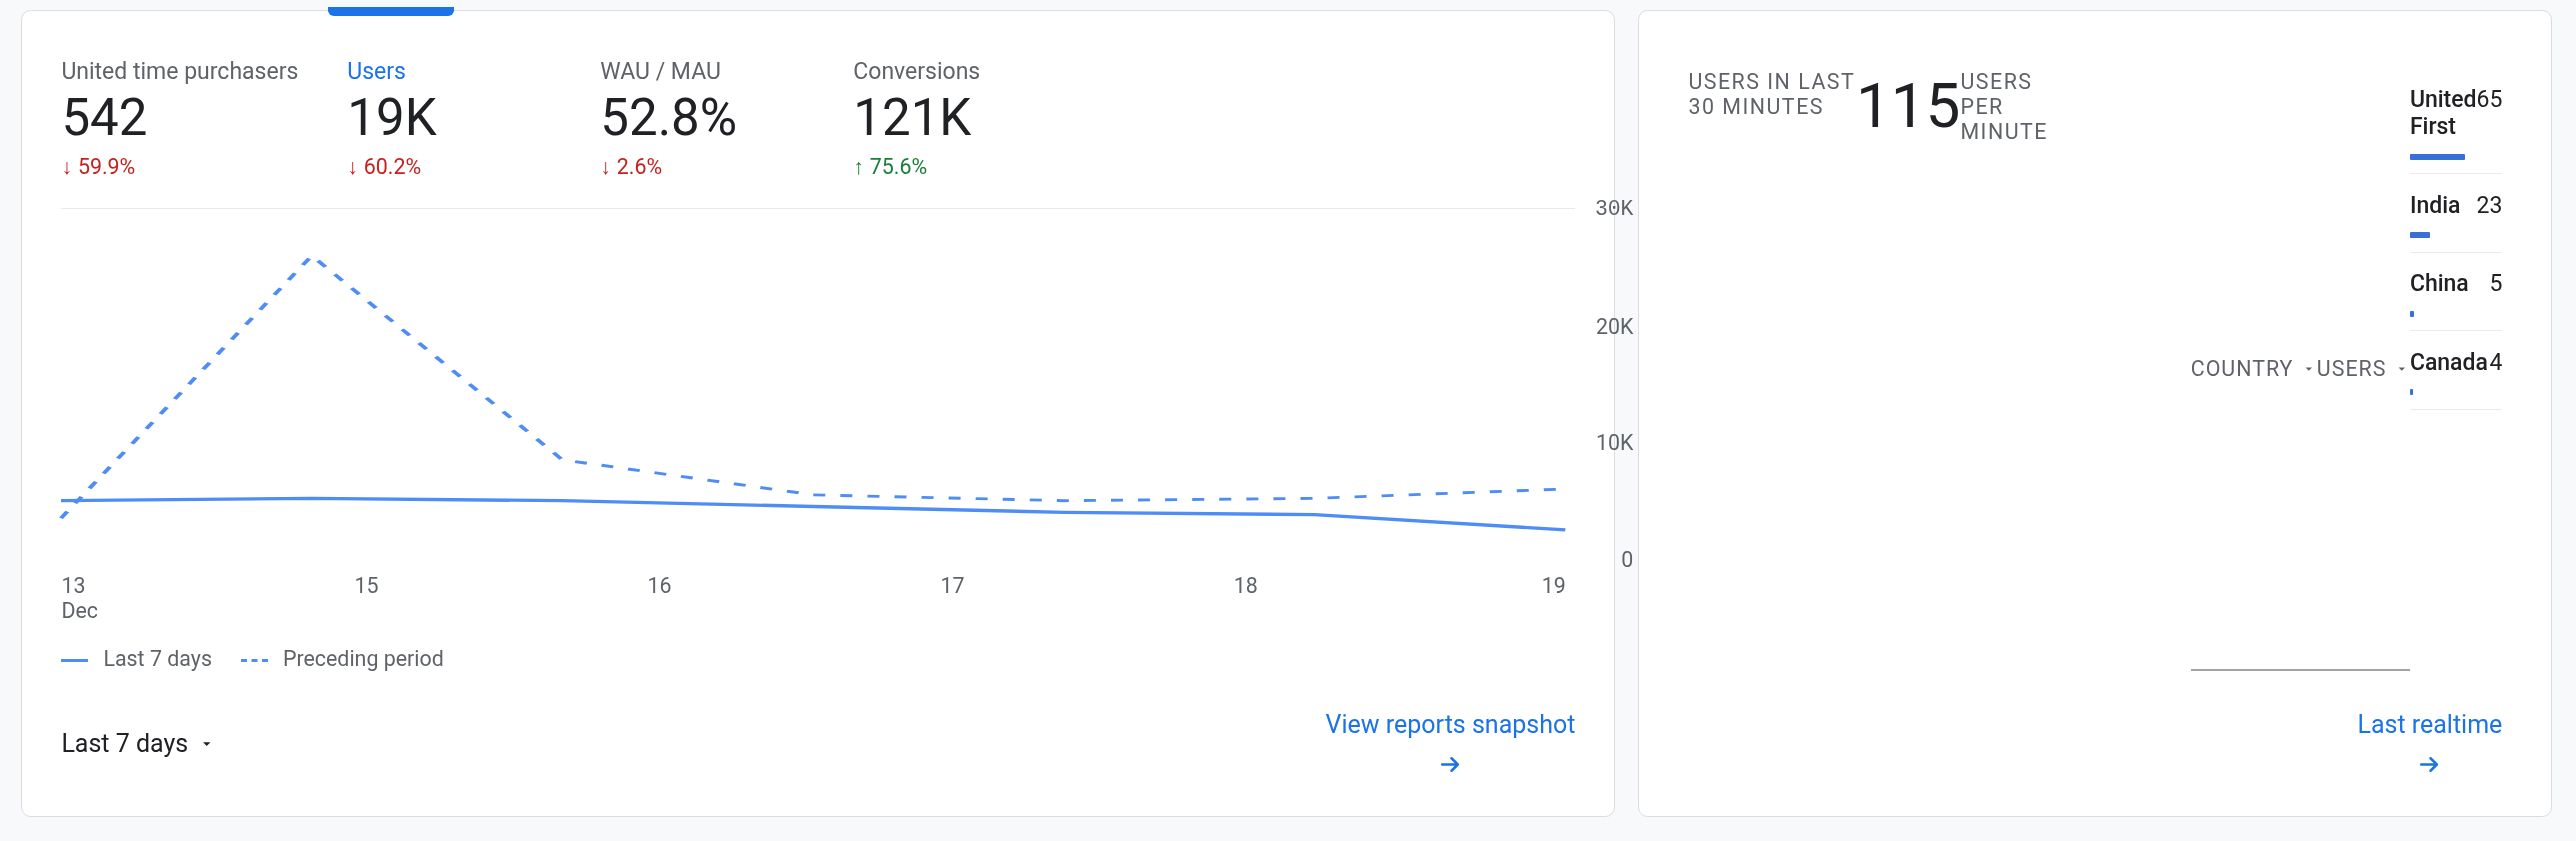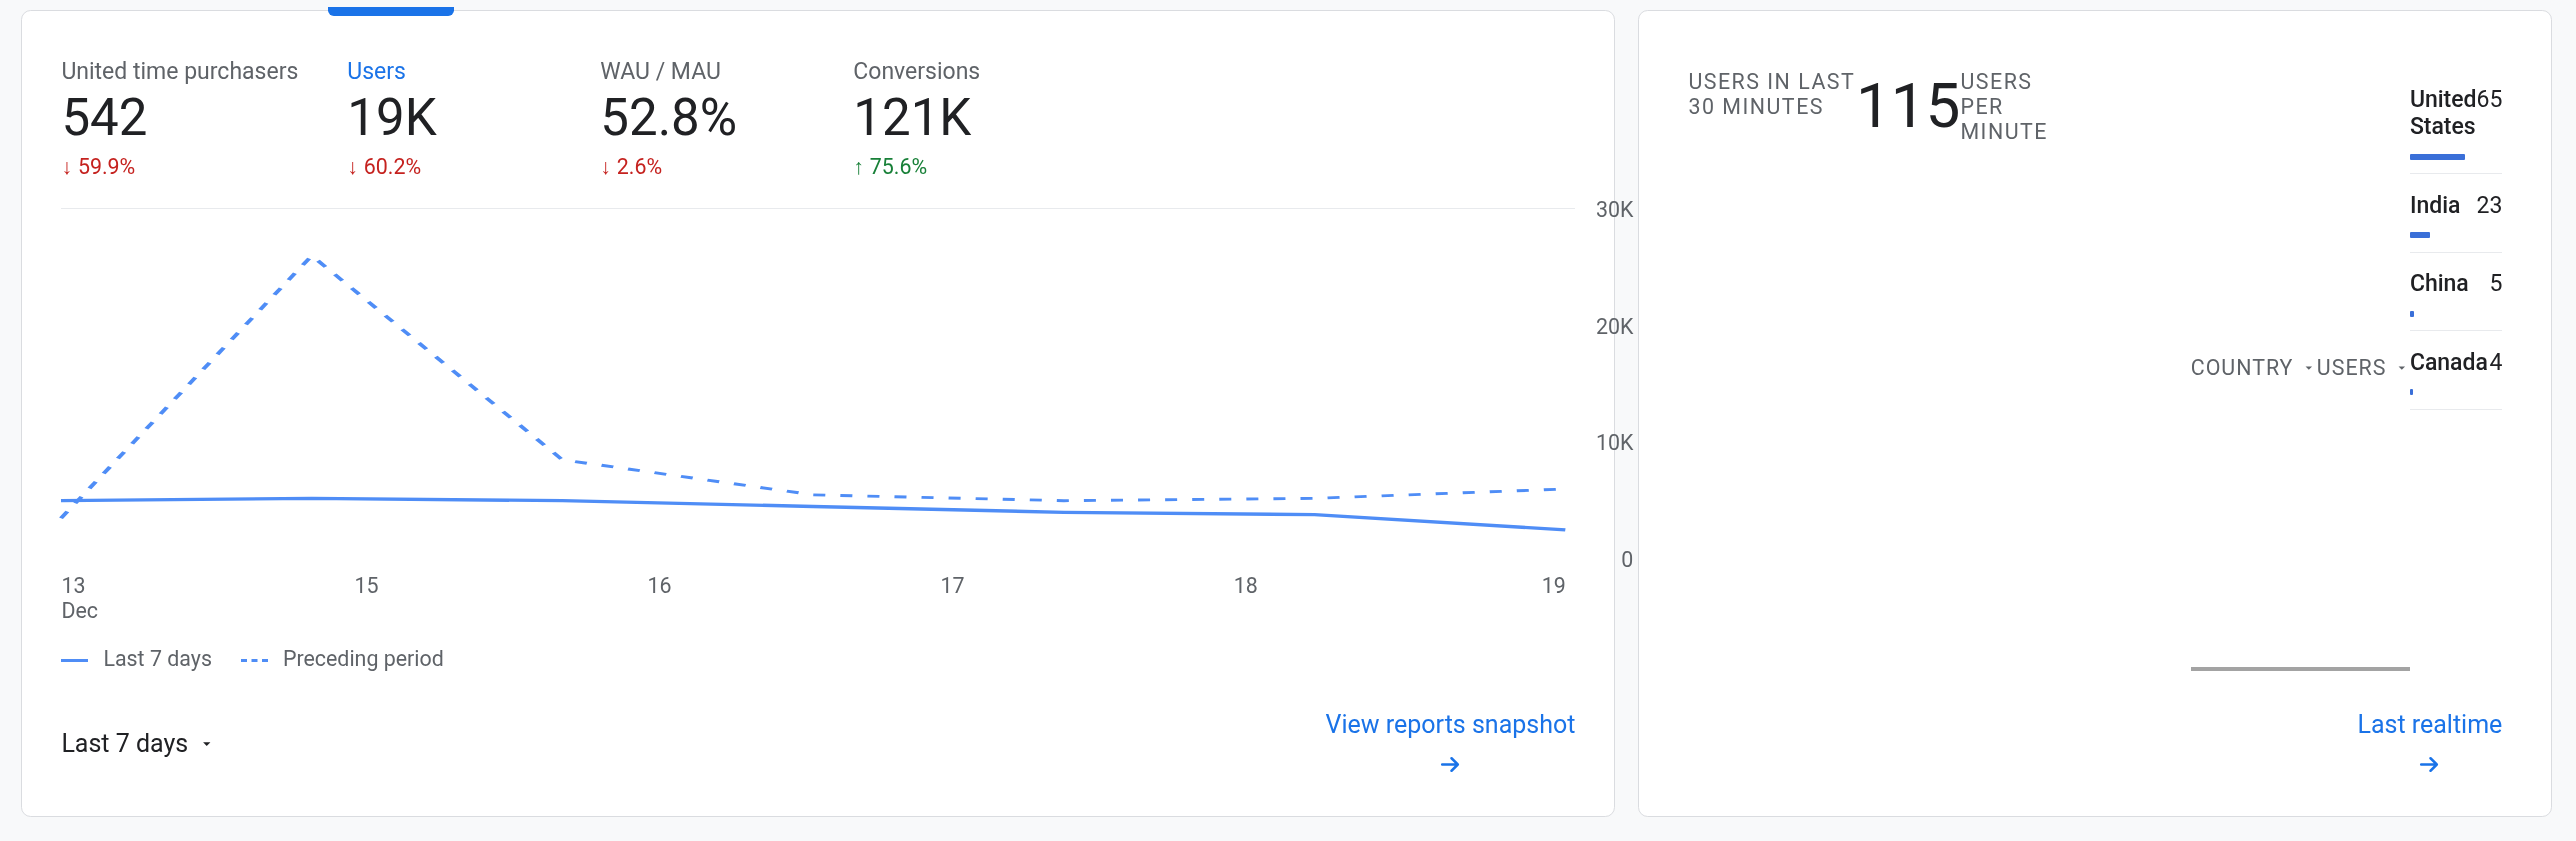--- a/index.html
+++ b/index.html
@@ -195,21 +195,21 @@
   }
   .spark .bar {
     flex: 1;
     background: #3a6fd8;
   }
   .tbl-head {
     display:flex; justify-content:space-between;
     font-size: 21.4px; letter-spacing: 1px;
     color:#5f6368;
     padding: 15.6px 0;
-    border-bottom: 4px solid #a3a3a3;
+    border-bottom: 2px solid #a3a3a3;
   }
   .tbl-head .th { display:flex; align-items:center; gap:7.8px; cursor:pointer;}
   .row {
     border-bottom: 1px solid #e8eaed;
     padding: 17.5px 0 13.6px 0;
     position: relative;
   }
   .row-top { display:flex; justify-content:space-between; font-size: 23px;}
   .row-name { font-weight: 500; color:#202124;}
   .row-val  { color:#202124;}
@@ -259,21 +259,21 @@
       <div class="plot">
         <svg viewBox="0 0 1000 360" preserveAspectRatio="none" id="trend-svg">
             <path d="M0.0,300.0 L166.7,297.6 L333.3,300.0 L500.0,306.0 L666.7,312.0 L833.3,314.4 L1000.0,330.0" class="series-solid"></path>
             <path d="M0.0,318.0 L166.7,48.0 L333.3,258.0 L500.0,294.0 L666.7,300.0 L833.3,297.6 L1000.0,288.0" class="series-dash"></path>
           </svg>
       </div>
       <div class="yaxis" id="yaxis">
           <div class="ytick" style="top: 350px;">0</div>
           <div class="ytick" style="top: 233px;">10K</div>
           <div class="ytick" style="top: 117px;">20K</div>
-          <div class="ytick" style="top: 0px;">30K</div>
+          <div class="ytick" style="top: 0px; font-family: Liberation Mono, monospace;">30K</div>
         </div>
       <div class="xaxis" id="xaxis">
           <div class="tick">13<div class="xsub">Dec</div></div>
           <div class="tick">15</div>
           <div class="tick">16</div>
           <div class="tick">17</div>
           <div class="tick">18</div>
           <div class="tick">19</div>
         </div>
     </div>
@@ -357,21 +357,21 @@
         <div class="th">
           <span>USERS</span>
           <svg width="15.6" height="15.6" viewBox="0 0 24 24">
               <path d="M7 10l5 5 5-5z" fill="#5f6368"></path>
             </svg>
         </div>
       </div>
       <div id="rows">
           <div class="row">
             <div class="row-top">
-              <span class="row-name">United States</span>
+              <span class="row-name">United First</span>
               <span class="row-val">65</span>
             </div>
             <div class="row-bar" style="width:60%"></div>
           </div>
           <div class="row">
             <div class="row-top">
               <span class="row-name">India</span>
               <span class="row-val">23</span>
             </div>
             <div class="row-bar" style="width:21.230769230769234%"></div>

